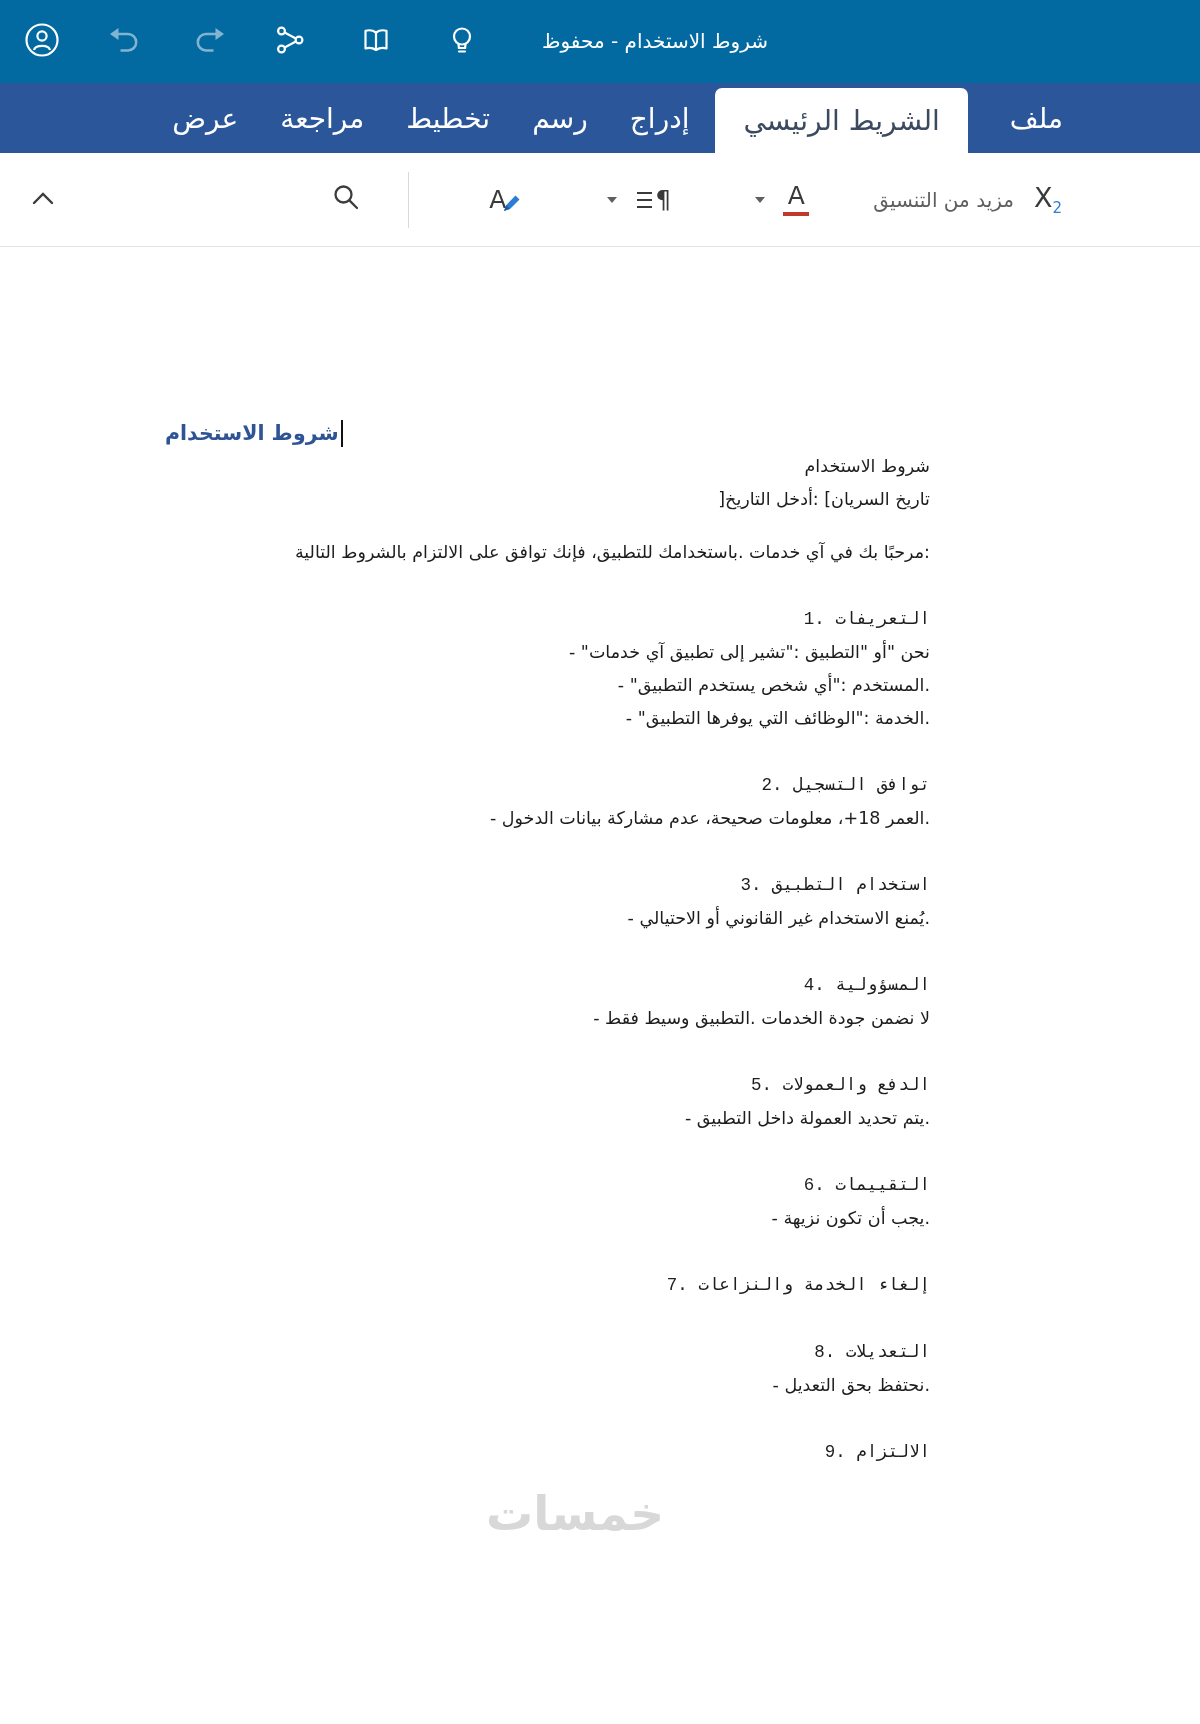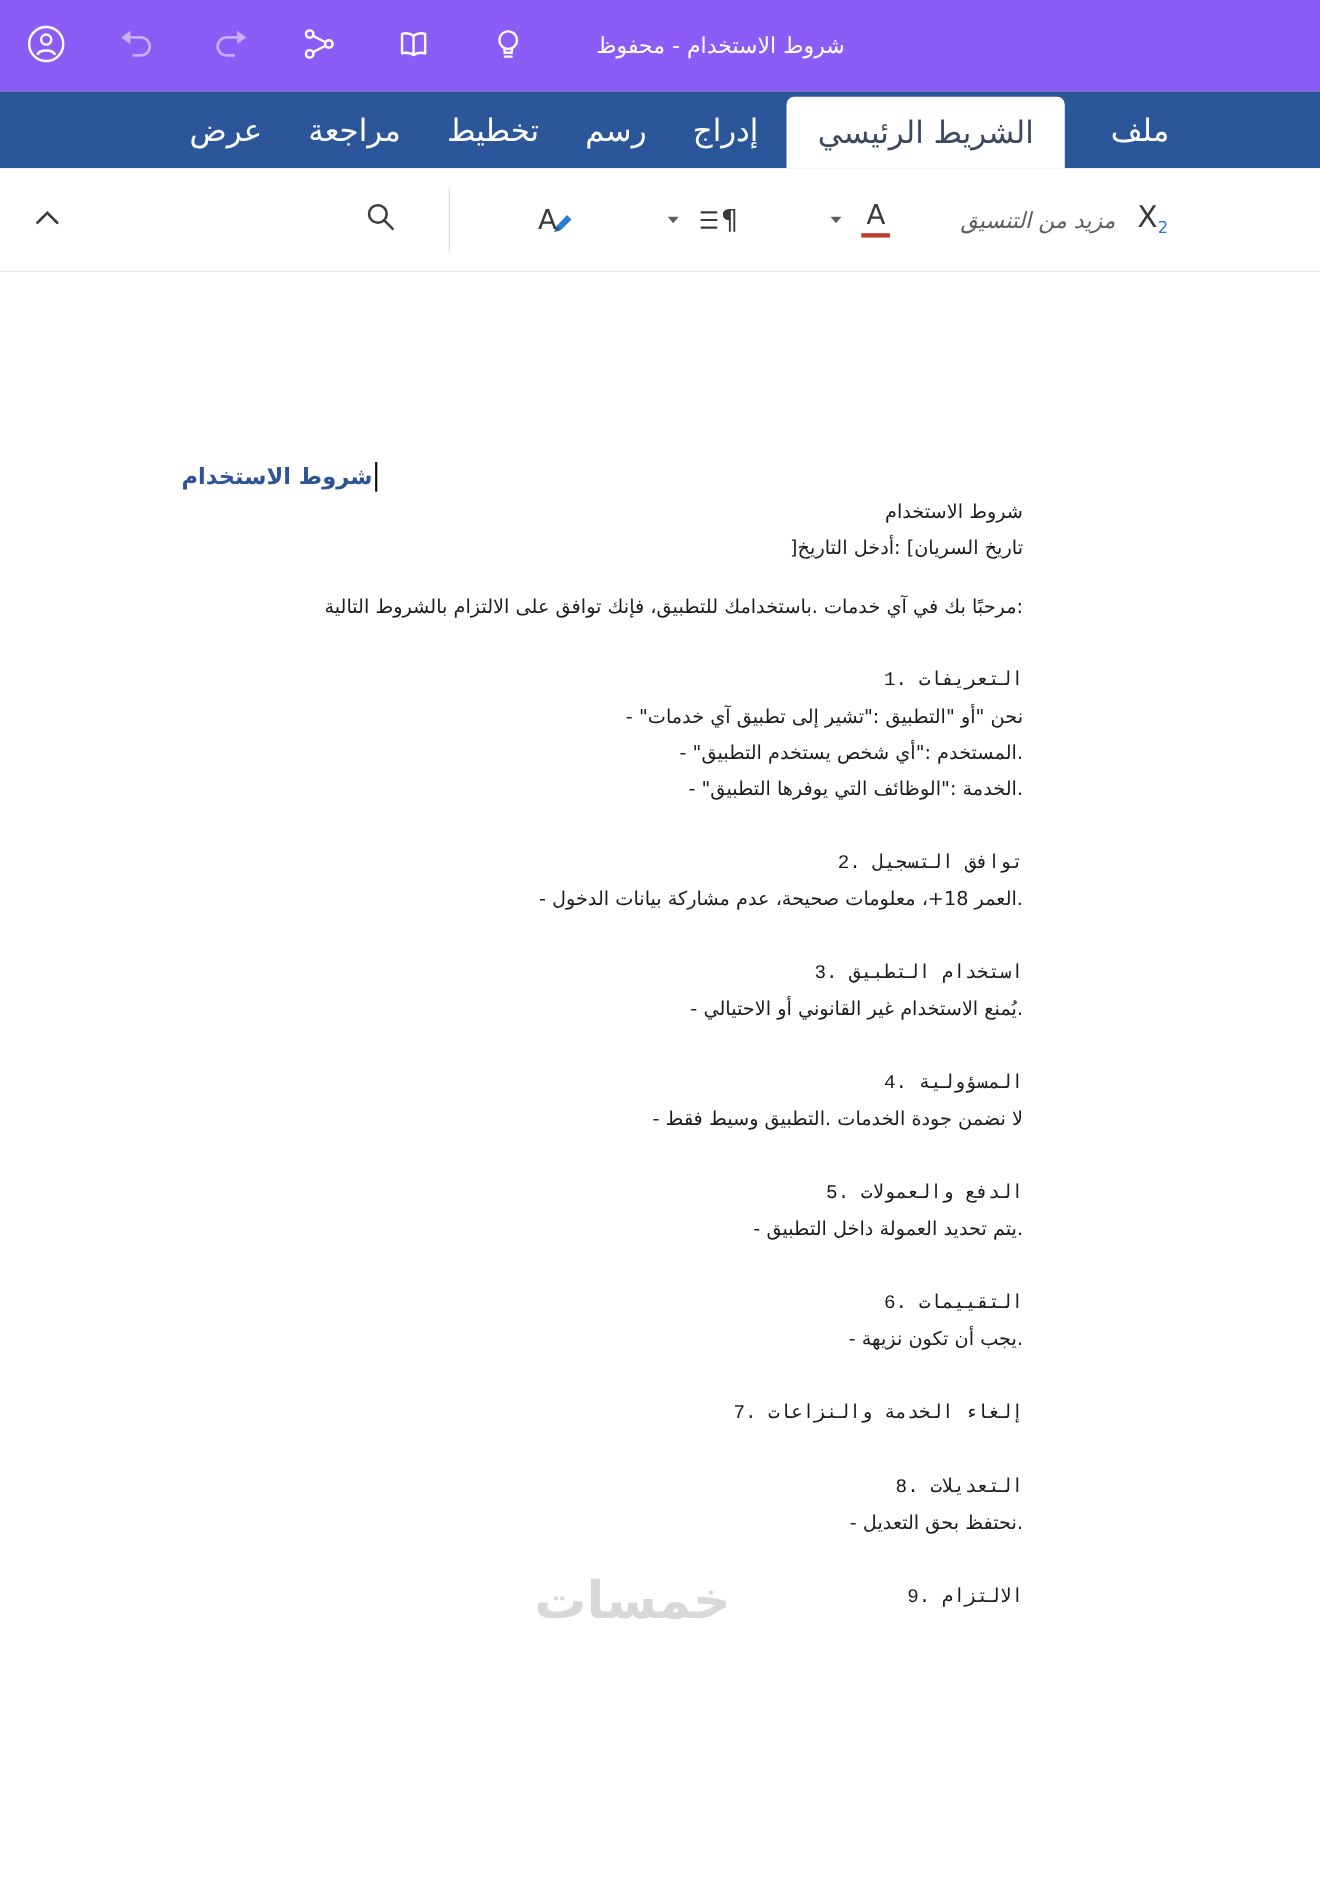--- a/index.html
+++ b/index.html
@@ -7,21 +7,21 @@
   body {
     width:1200px; height:1724px;
     background:#ffffff;
     font-family:"DejaVu Sans", sans-serif;
     overflow:hidden;
     position:relative;
   }
 
   
   .topbar {
-    height:83px; background:#8b5cf6;
+    height:83px; background:#0369a1;
     display:flex; align-items:center;
     padding-left:22px; position:relative;
   }
   .tb-btn {
     background:none; border:none; padding:0;
     width:40px; height:40px;
     display:flex; align-items:center; justify-content:center;
     cursor:pointer;
   }
   .faded { opacity:.5; }
@@ -58,21 +58,21 @@
     display:flex; direction:rtl; align-items:center;
     padding-right:138px; position:relative;
   }
   .tool {
     background:none; border:none; padding:0;
     display:flex; align-items:center; cursor:pointer; font-family:inherit;
   }
   .x-sub { direction:ltr; font-size:27px; color:#3a3a3a; line-height:1; }
   .x-sub .sub { font-size:15px; color:#2b7cd3; vertical-align:-6px; }
   #btn-subscript { margin-left:20px; }
-  #btn-morefmt { margin-left:64px; font-size:20px; color:#5f5f5f;font-style:italic; }
+  #btn-morefmt { margin-left:64px; font-size:20px; color:#5f5f5f; }
   #grp-fontcolor { margin-left:84px; }
   .fc { display:flex; flex-direction:column; align-items:center; }
   .fc-letter { font-size:25px; color:#3a3a3a; line-height:1.05; }
   .fc-bar { width:26px; height:4px; background:#c0392b; margin-top:2px; }
   .dd {
     width:0; height:0;
     border-left:5px solid transparent; border-right:5px solid transparent;
     border-top:6px solid #5f5f5f;
     margin-right:10px;
   }
@@ -97,21 +97,21 @@
   .doc-heading { font-size:20.5px; font-weight:bold; color:#2F5496; line-height:33px; white-space:nowrap; }
   .caret { width:2px; height:27px; background:#111111; margin-left:2px; }
   .line {
     margin:0; font-size:17.5px; line-height:33px;
     color:#1d1d1d; text-align:right;
   }
   .line.intro { margin-top:20px; }
   .line.section { margin-top:34px;font-family:Liberation Mono, monospace; }
 
   .watermark {
-    position:absolute; left:486px; top:1428px;
+    position:absolute; left:486px; top:1486px;
     font-size:47px; font-weight:bold; color:#d8d8d8;
     direction:rtl; letter-spacing:1px;
   }
 </style>
 </head>
 <body>
 
 <header class="topbar">
   <button class="tb-btn">
     <span>

